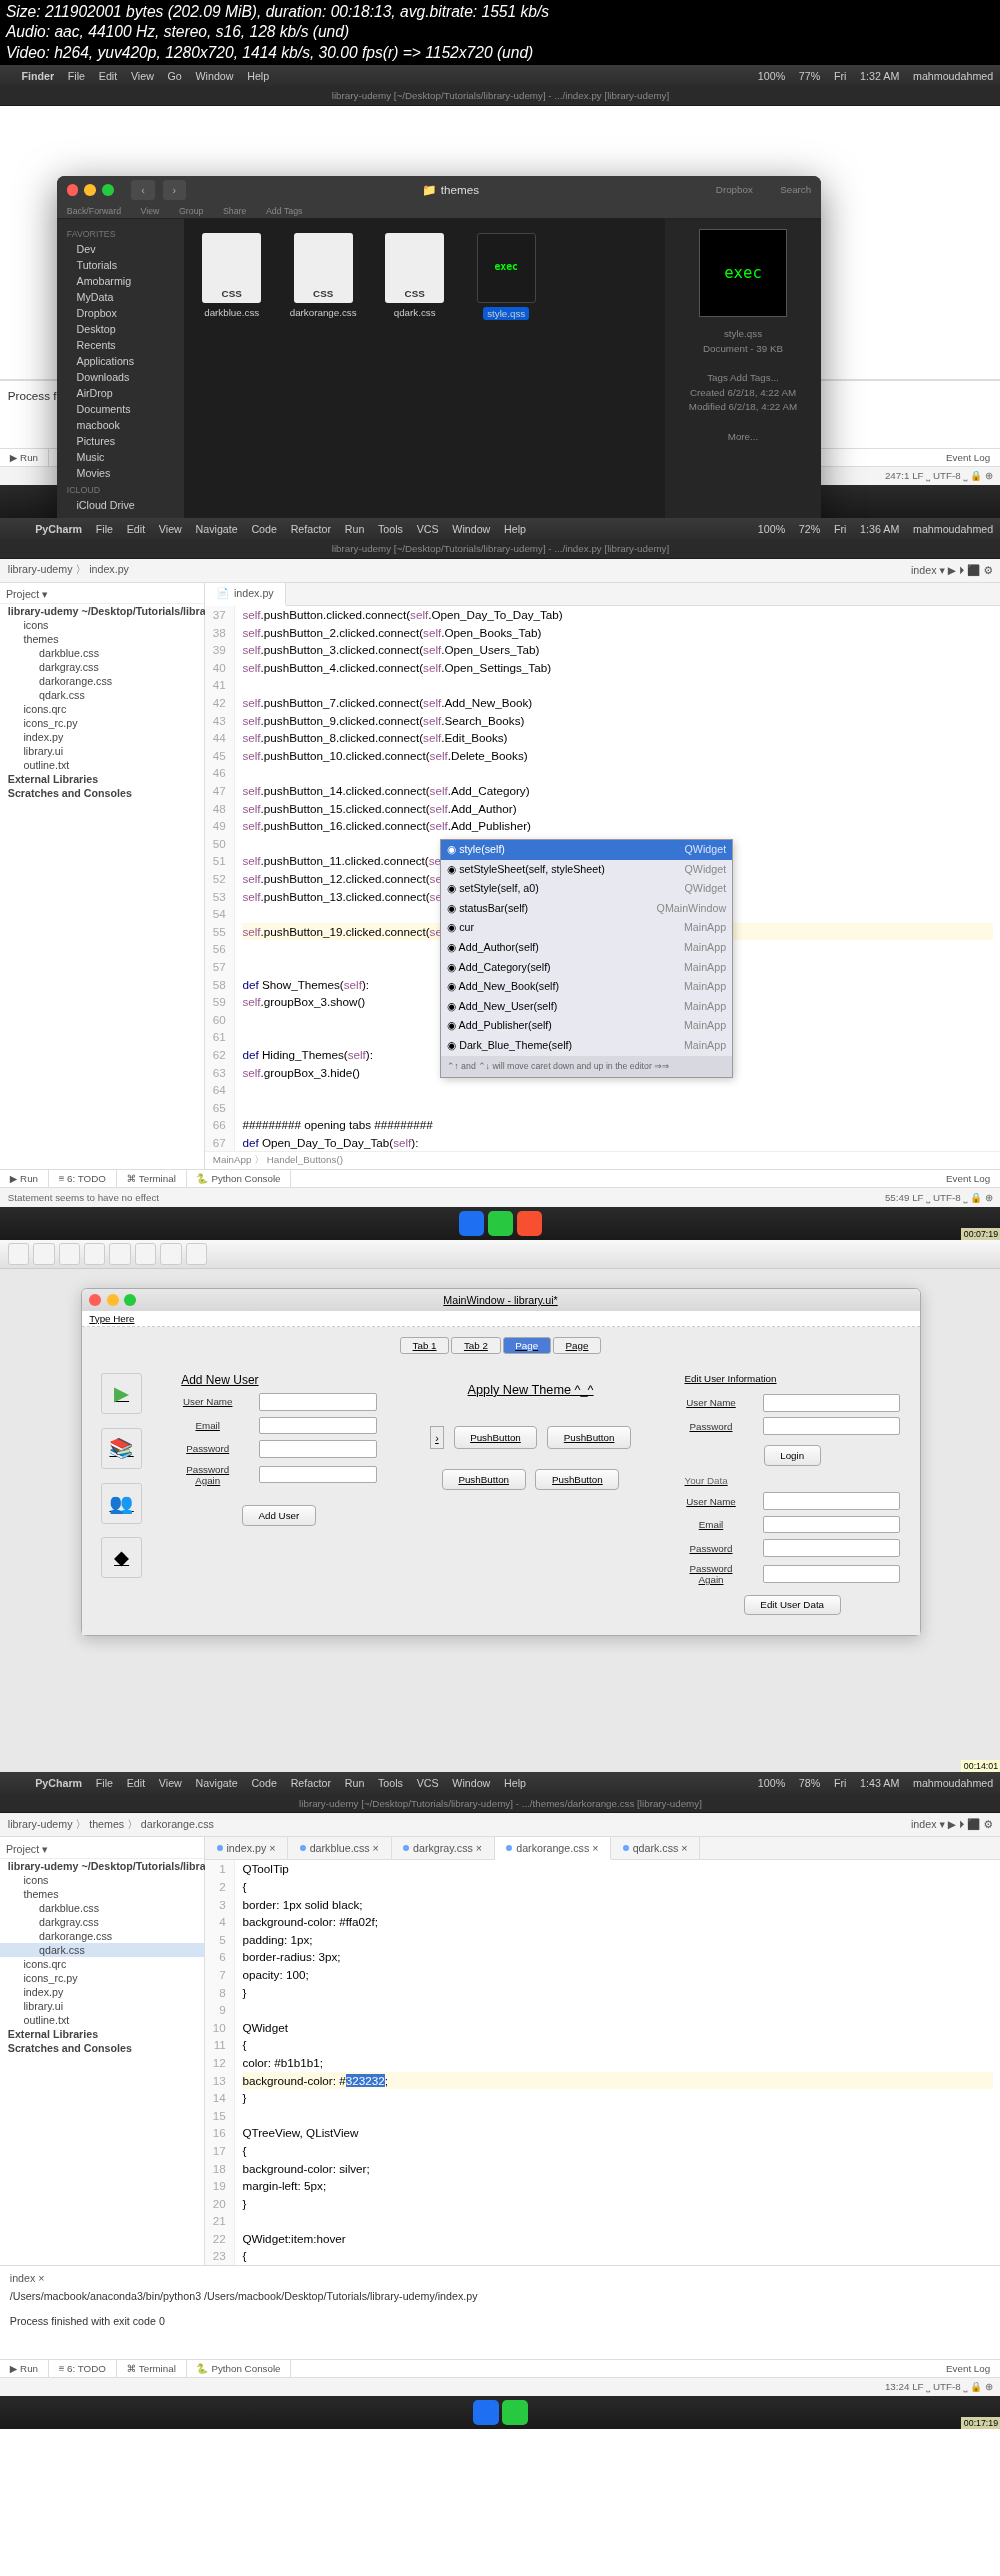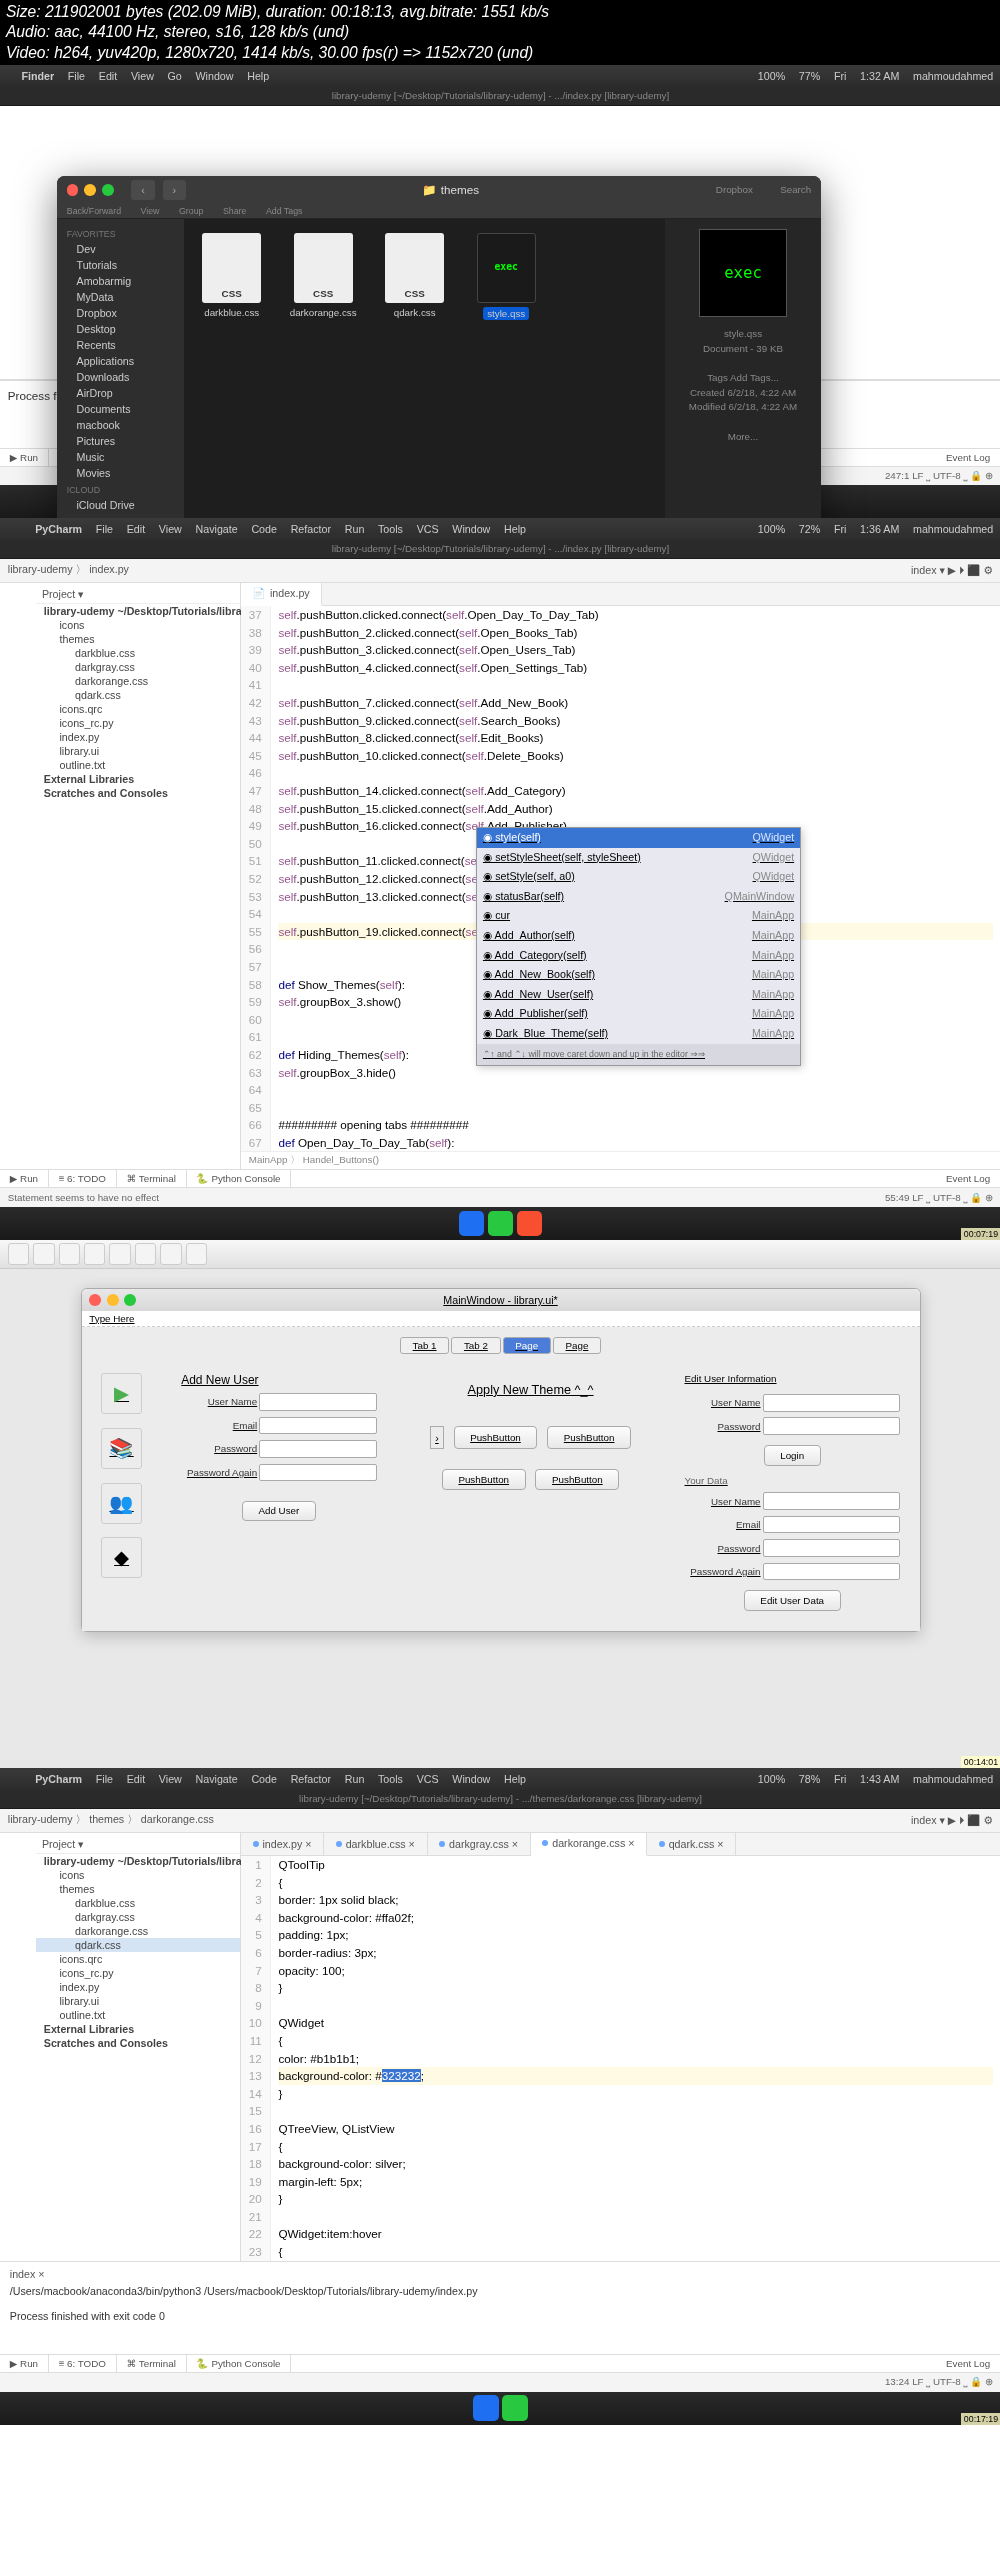--- a/index.html
+++ b/index.html
@@ -3,40 +3,40 @@
 <meta charset="utf-8">
 <style>
 * { margin: 0; padding: 0; box-sizing: border-box; font-family: -apple-system, "Helvetica Neue", Arial, sans-serif; }
 body { background: #fff; width: 1001px; font-size: 10.7px; }
 .media-info { background: #000; color: #fff; padding: 2px 5.9px; font-style: italic; font-family: Georgia, serif; font-size: 15.6px; line-height: 1.3; }
 .mac-menubar { background: linear-gradient(#3a3a3a,#2c2c2c); color: #ccc; height: 21.5px; display: flex; align-items: center; padding: 0 7.8px; font-size: 10.7px; justify-content: space-between; }
 .mac-menubar .left, .mac-menubar .right { display: flex; gap: 13.7px; align-items: center; }
 .mac-menubar .apple { font-size: 13.7px; }
 .mac-tab { background: #2a2a2a; color: #888; height: 19.5px; display: flex; align-items: center; justify-content: center; font-size: 9.8px; border-bottom: 1px solid #1a1a1a; }
 .breadcrumb { background: #f4f4f4; height: 23.5px; display: flex; align-items: center; padding: 0 7.8px; font-size: 10.7px; color: #555; border-bottom: 1px solid #ddd; justify-content: space-between; }
-.ide-body { display: flex; background: #fff; padding-left: 36px; }
+.ide-body { display: flex; background: #fff; }
 .project-tree { width: 205px; border-right: 1px solid #ddd; background: #fff; font-size: 10.7px; padding: 3.9px 0; }
 .project-tree .tree-header { display: flex; align-items: center; padding: 2px 5.9px; color: #555; border-bottom: 1px solid #eee; }
 .tree-item { padding: 1px 5.9px 1px 23.5px; color: #444; cursor: default; white-space: nowrap; }
 .tree-item.lvl0 { padding-left: 7.8px; font-weight: bold; }
 .tree-item.lvl1 { padding-left: 23.5px; }
 .tree-item.lvl2 { padding-left: 39px; }
 .tree-item.sel { background: #d5e4f5; }
 .editor-area { flex: 1; display: flex; flex-direction: column; }
 .editor-tabs { height: 23.5px; display: flex; border-bottom: 1px solid #ddd; background: #f4f4f4; }
 .editor-tab { padding: 3.9px 11.7px; border-right: 1px solid #ddd; font-size: 10.7px; color: #555; display: flex; align-items: center; gap: 3.9px; }
 .editor-tab.active { background: #fff; border-bottom: 2px solid #fff; margin-bottom: -1px; }
 .editor-tab .dot { width: 5.9px; height: 5.9px; border-radius: 50%; display: inline-block; }
 .code-area { display: flex; font-family: Menlo, Consolas, monospace; font-size: 11.7px; line-height: 17.6px; position: relative; }
 .gutter { background: #f9f9f9; color: #aaa; text-align: right; padding: 0 7.8px; border-right: 1px solid #eee; user-select: none; }
 .code-lines { padding: 0 7.8px; flex: 1; }
 .code-lines .kw { color: #000080; }
 .code-lines .self { color: #94558d; }
 .code-lines .hl { background: #fffae3; display: inline-block; width: 100%; }
-.autocomplete { position: absolute; top: 221px; left: 235px; width: 325px; background: #e8e8f0; border: 1px solid #999; font-size: 10.7px; font-family: Menlo, Consolas, monospace; box-shadow: 2px 2px 7.8px rgba(0,0,0,.2); text-decoration: underline; }
+.autocomplete { position: absolute; top: 233px; left: 235px; width: 293px; background: #e8e8f0; border: 1px solid #999; font-size: 10.7px; font-family: Menlo, Consolas, monospace; box-shadow: 2px 2px 7.8px rgba(0,0,0,.2); }
 .autocomplete .ac-row { display: flex; justify-content: space-between; padding: 1px 5.9px; }
 .autocomplete .ac-row.sel { background: #3874d1; color: #fff; }
 .autocomplete .ac-row .ac-right { color: #888; }
 .autocomplete .ac-row.sel .ac-right { color: #d8e4ff; }
 .autocomplete .ac-footer { background: #d8d8e0; font-size: 8.8px; padding: 2px 5.9px; color: #666; }
 .ide-footer { display: flex; border-top: 1px solid #ddd; font-size: 9.8px; }
 .ide-footer .tab { padding: 2.9px 9.8px; border-right: 1px solid #ddd; color: #555; cursor: pointer; }
 .status-bar { height: 19.5px; background: #f4f4f4; border-top: 1px solid #ddd; display: flex; justify-content: space-between; align-items: center; padding: 0 7.8px; font-size: 9.8px; color: #666; }
 .dock { background: linear-gradient(#2a2a2a,#1a1a1a); height: 33px; display: flex; align-items: center; justify-content: center; gap: 3.9px; padding: 0 7.8px; }
 .dock-icon { width: 25.4px; height: 25.4px; border-radius: 4.9px; display: inline-block; }
@@ -68,21 +68,21 @@
 .qt-toolbar { height: 29px; background: linear-gradient(#f8f8f8,#e0e0e0); border-bottom: 1px solid #ccc; display: flex; align-items: center; padding: 0 7.8px; gap: 3.9px; }
 .qt-toolbar .tb-btn { width: 21.5px; height: 21.5px; border: 1px solid #ccc; background: #f4f4f4; border-radius: 2.9px; }
 .qt-window { margin: 19.5px auto; width: 840px; background: #fff; border: 1px solid #aaa; border-radius: 5.9px; box-shadow: 0 3.9px 15.6px rgba(0,0,0,.2); text-decoration: underline; }
 .qt-titlebar { height: 21.5px; background: linear-gradient(#e8e8e8,#d8d8d8); display: flex; align-items: center; justify-content: center; font-size: 10.7px; border-radius: 5.9px 5.9px 0 0; position: relative; }
 .qt-titlebar .traffic { position: absolute; left: 7.8px; }
 .qt-body { padding: 9.8px; background: #ececec; }
 .qt-tabs { display: flex; justify-content: center; gap: 2px; margin-bottom: 9.8px; }
 .qt-tab { padding: 2px 11.7px; border: 1px solid #aaa; background: #f0f0f0; font-size: 9.8px; border-radius: 2.9px; }
 .qt-tab.active { background: #4a7cd8; color: #fff; }
 .qt-form-row { display: flex; align-items: center; margin: 5.9px 0; font-size: 9.8px; color: #333; }
-.qt-form-row label { width: 78px; text-align: right; padding-right: 2px; }
+.qt-form-row label { width: 78px; text-align: center; padding-right: 25px; }
 .qt-input { flex: 1; height: 17.6px; border: 1px solid #aaa; background: #fff; border-radius: 2px; }
 .qt-btn { padding: 3.9px 15.6px; border: 1px solid #aaa; background: linear-gradient(#fdfdfd,#e8e8e8); border-radius: 3.9px; font-size: 9.8px; }
 .qt-layout { display: flex; gap: 19.5px; }
 .qt-sidebar-icons { display: flex; flex-direction: column; gap: 13.7px; padding: 9.8px; align-items: center; }
 .qt-icon-box { width: 41px; height: 41px; border: 1px solid #ccc; border-radius: 2.9px; display: flex; align-items: center; justify-content: center; font-size: 19.5px; }
 .qt-center { flex: 1; text-align: center; padding-top: 19.5px; }
 .qt-right { width: 235px; padding: 9.8px; }
 .qt-pushbtns { display: flex; gap: 9.8px; justify-content: center; margin: 19.5px 0; }
 .section1-wrap { position: relative; background: #fff; }
 .terminal-bottom { padding: 5.9px 9.8px; font-family: Menlo, monospace; font-size: 10.7px; color: #333; background: #fff; border-top: 1px solid #ddd; }

